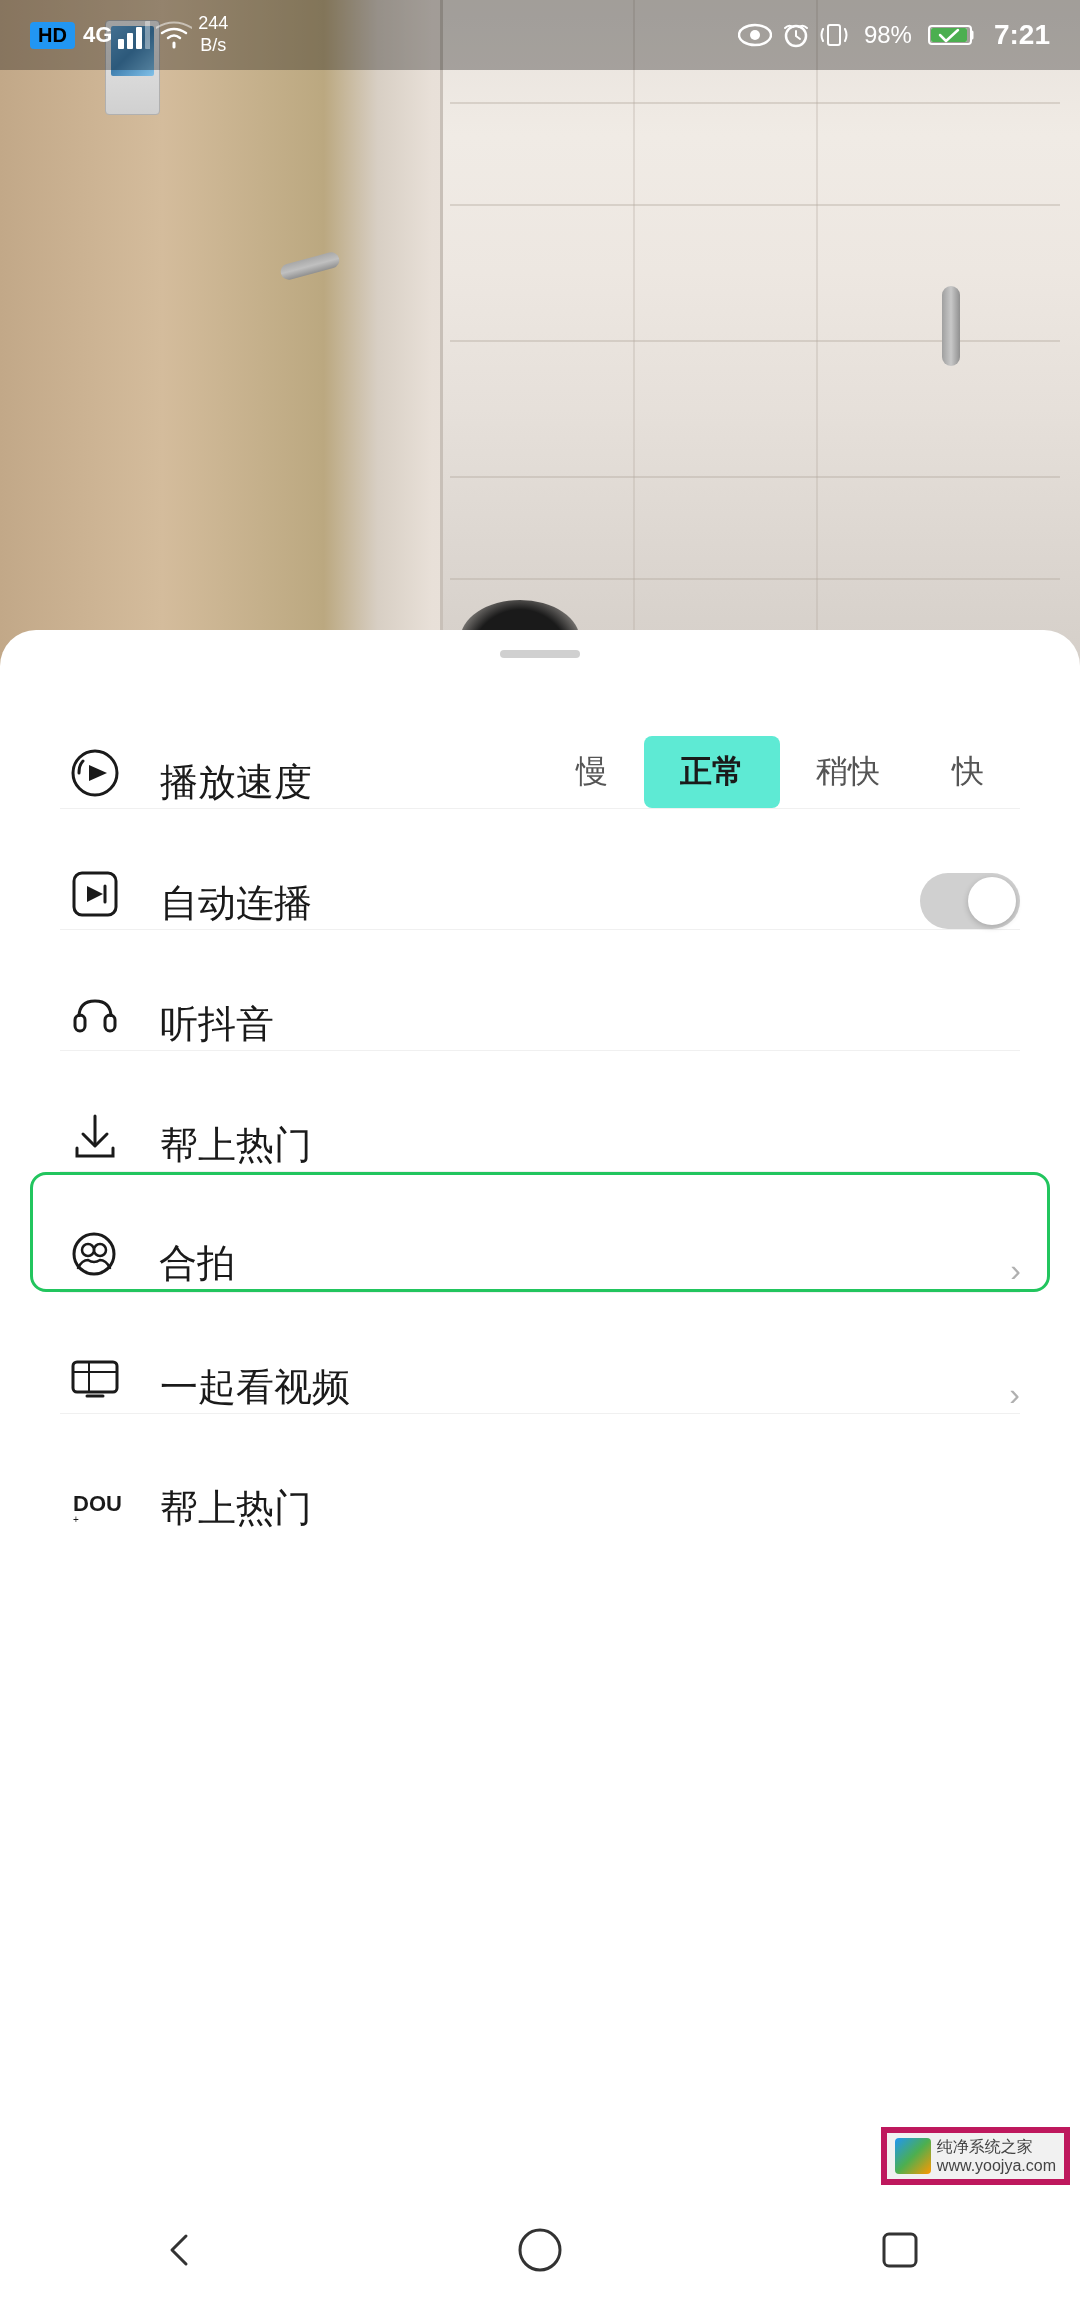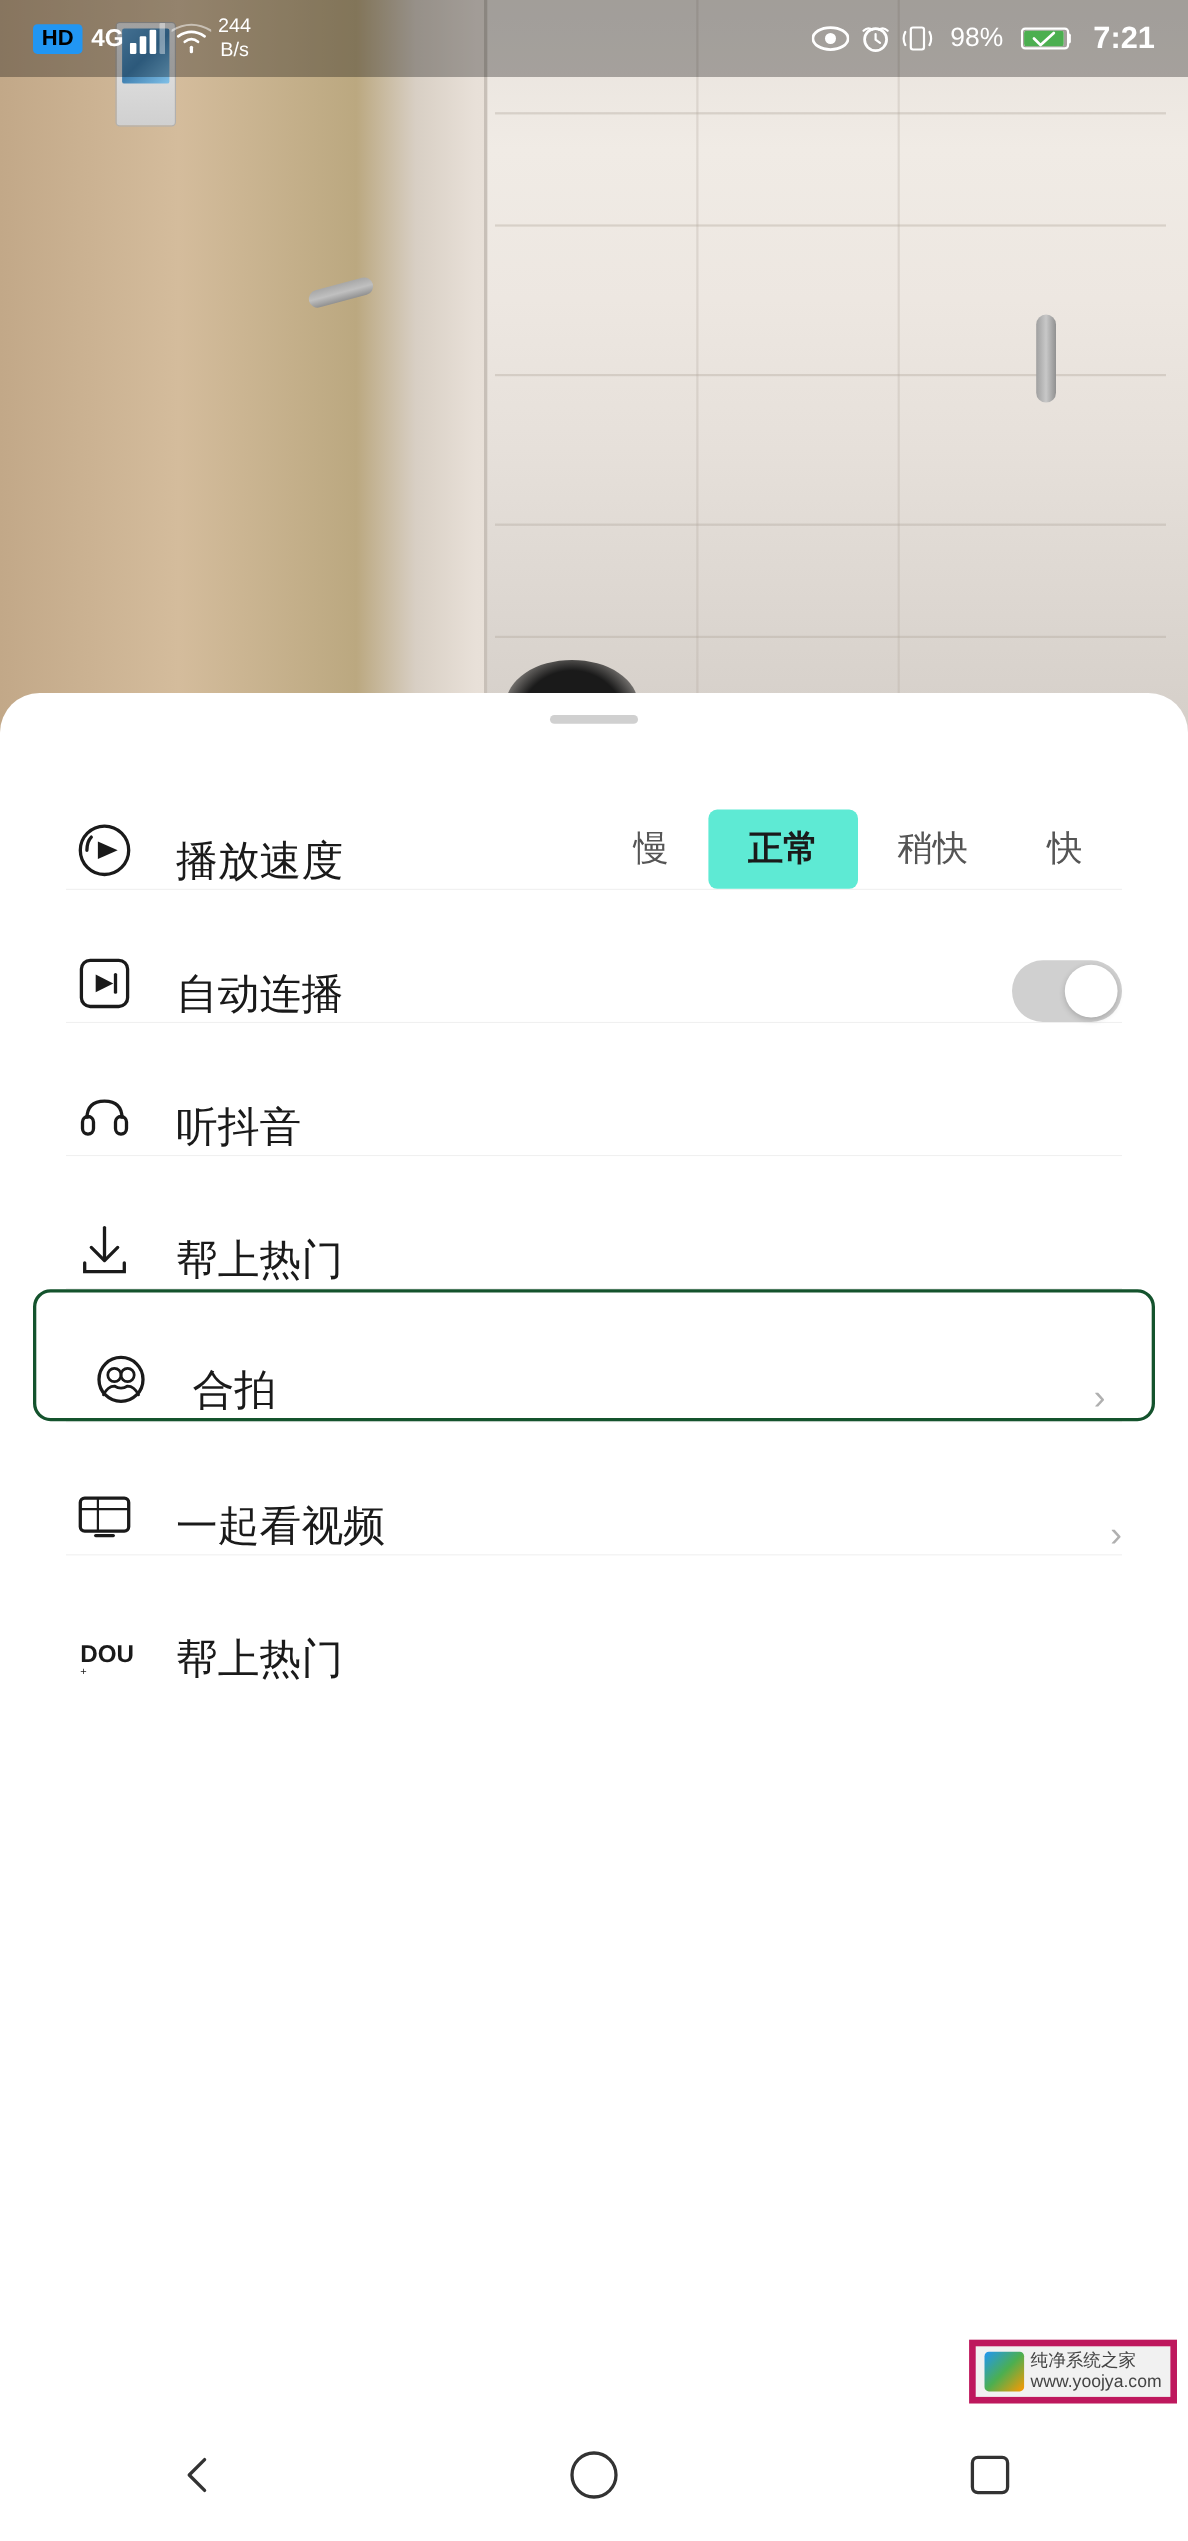--- a/index.html
+++ b/index.html
@@ -227,24 +227,24 @@
 
     .menu-item {
       display: flex;
       align-items: flex-end;
       padding: 0 60px;
       height: 120px;
       position: relative;
     }
 
     .menu-item.highlighted {
-      border: 3px solid #14532d;
+      border: 3px solid #22c55e;
       margin: 0 30px;
       border-radius: 16px;
-      padding: 0 42px;
+      padding: 0 26px;
     }
 
     .menu-item-divider {
       height: 1px;
       background: #f0f0f0;
       margin: 0 60px;
     }
 
     .menu-icon {
       width: 70px;

